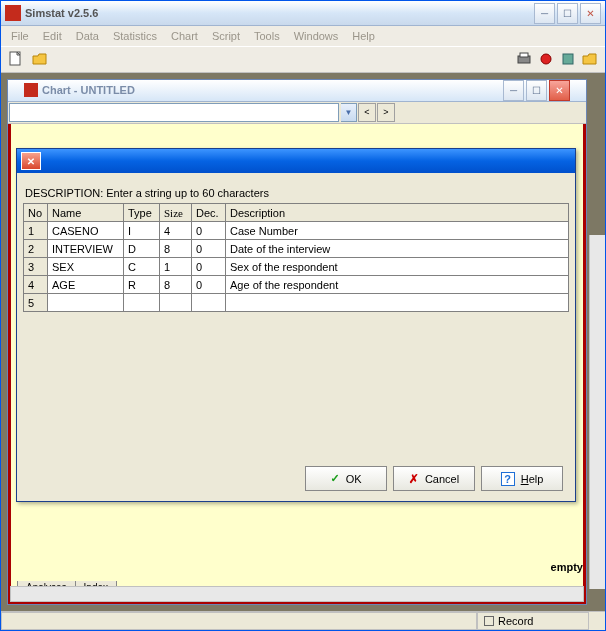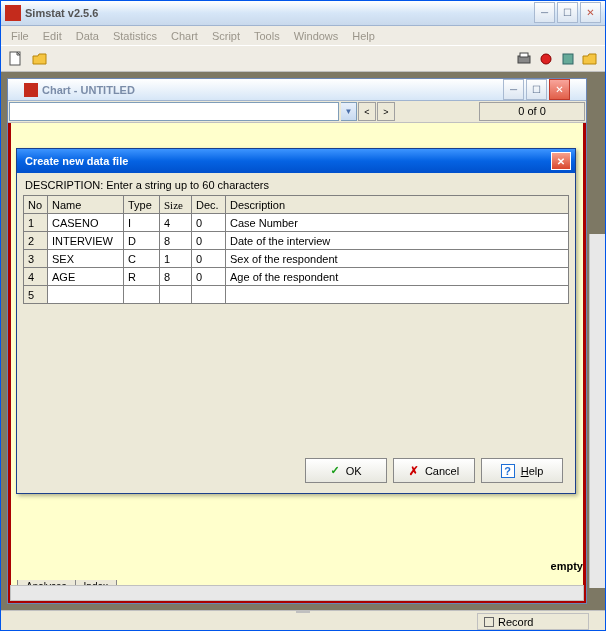--- a/index.html
+++ b/index.html
@@ -41,40 +41,40 @@
 .tabs { position:absolute; bottom:6px; left:6px; display:flex; }
 .tab { background:#ece9d8; border:1px solid #888; border-top: none; padding:1px 8px; font-size:10px; margin-right:-1px;}
 .tab:last-child { border-left:1px solid #888;}
 .bottom-scroll { position:absolute; bottom:2px; left:2px; right:2px; height:16px; background:#e8e8e8; border:1px solid #c0c0c0;}
 
 
 .dialog { position:absolute; top:148px; left:16px; width:560px; background:#ece9d8; border:1px solid #1b3f8b; box-shadow: 2px 2px 4px rgba(0,0,0,0.3); z-index:10;}
 .dialog-titlebar { height:24px; background: linear-gradient(to bottom, #3d95ff 0%, #0563e3 50%, #0050cc 100%); display:flex; align-items:center; padding:0 4px; }
 .dialog-titlebar .title { color:#fff; font-weight:bold; flex:1; padding-left:4px;}
 .dialog-close { width:20px; height:18px; background: linear-gradient(#f6a28e, #d9462c); border:1px solid #fff; display:flex; align-items:center; justify-content:center; color:#fff; font-weight:bold; font-size:10px; cursor:pointer;}
-.dialog-body { padding: 4px 6px 10px 6px; }
+.dialog-body { padding: 12px 6px 10px 6px; }
 .desc-line { padding: 2px 0 4px 2px; color:#000;}
 table.grid { width:100%; border-collapse: collapse; background:#fff;}
 table.grid th, table.grid td { border:1px solid #808080; padding:2px 4px; text-align:left; font-weight:normal; height:18px; }
 table.grid th { background:#ece9d8; }
 table.grid th.no, table.grid td.no { width:24px; background:#ece9d8;}
 table.grid th.name { width:76px;}
 table.grid th.type { width:36px;}
 table.grid th.size { width:32px;font-family:Liberation Serif, serif;}
 table.grid th.dec { width:34px;}
 
 .dialog-buttons { display:flex; justify-content:flex-end; gap:6px; padding: 14px 6px 0 6px; margin-top: 140px;}
 .btn { width:82px; height:25px; border:1px solid #888; background: linear-gradient(#fff, #e8e8e0); display:flex; align-items:center; justify-content:center; gap:6px; cursor:pointer;}
 .btn .sym { font-weight:bold; }
 .btn .sym.ok { color: #1a9e1a; }
 .btn .sym.cancel { color: #c00; font-size:12px;}
 .btn .sym.help { color: #1e6fd6; background:#fff; width:14px; height:14px; border:1px solid #1e6fd6; text-align:center; line-height:12px; font-size:11px;}
 .btn .lbl u { text-decoration: underline; }
 
-.statusbar { height:20px; background:#ece9d8; border-top:1px solid #c0c0c0; display:flex; align-items:center;flex-direction:column; }
+.statusbar { height:20px; background:#ece9d8; border-top:1px solid #c0c0c0; display:flex; align-items:center; }
 .status-cell { border:1px solid #c0c0c0; height:18px; padding:0 6px; display:flex; align-items:center; gap:4px;}
 .status-cell.wide { flex:1;}
 .status-cell.rec { width:112px; margin-left:auto; margin-right:16px;}
 .rec-icon { width:10px; height:10px; border:1px solid #666; display:inline-block;}
 .side-scroll { position:absolute; right:0; top:162px; bottom:22px; width:16px; background:#e8e8e8; border-left:1px solid #c0c0c0;}
 </style>
 </head>
 <body>
 
 <div class="main-window">
@@ -148,21 +148,20 @@
           <div class="win-btn">─</div>
           <div class="win-btn">☐</div>
           <div class="win-btn close">✕</div>
         </div>
       </div>
       <div class="nav-row">
         <div class="combo"></div>
         <div class="combo-arrow">▼</div>
         <div class="nav-btn">&lt;</div>
         <div class="nav-btn">&gt;</div>
-        <div class="counter">0 of 0</div>
       </div>
       <div class="chart-body">
         <div class="empty-label">empty</div>
         <div class="tabs">
           <div class="tab">Analyses</div>
           <div class="tab">Index</div>
         </div>
       </div>
       <div class="bottom-scroll"></div>
     </div>
@@ -173,21 +172,20 @@
     <div class="status-cell wide"></div>
     <div class="status-cell rec">
       <span class="rec-icon"></span>
       <span>Record</span>
     </div>
   </div>
 </div>
 
 <div class="dialog">
   <div class="dialog-titlebar">
-    <span class="title">Create new data file</span>
     <div class="dialog-close">✕</div>
   </div>
   <div class="dialog-body">
     <div class="desc-line">DESCRIPTION: Enter a string up to 60 characters</div>
     <table class="grid">
       <thead>
         <tr>
           <th class="no">No</th>
           <th class="name">Name</th>
           <th class="type">Type</th>

